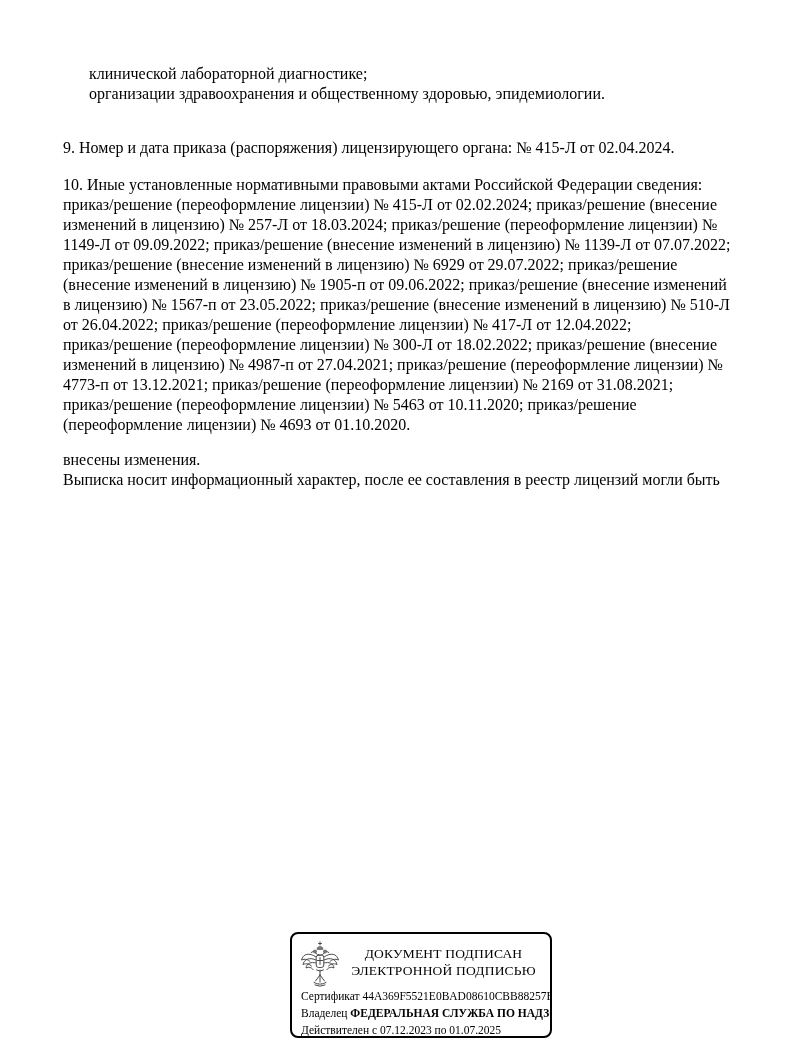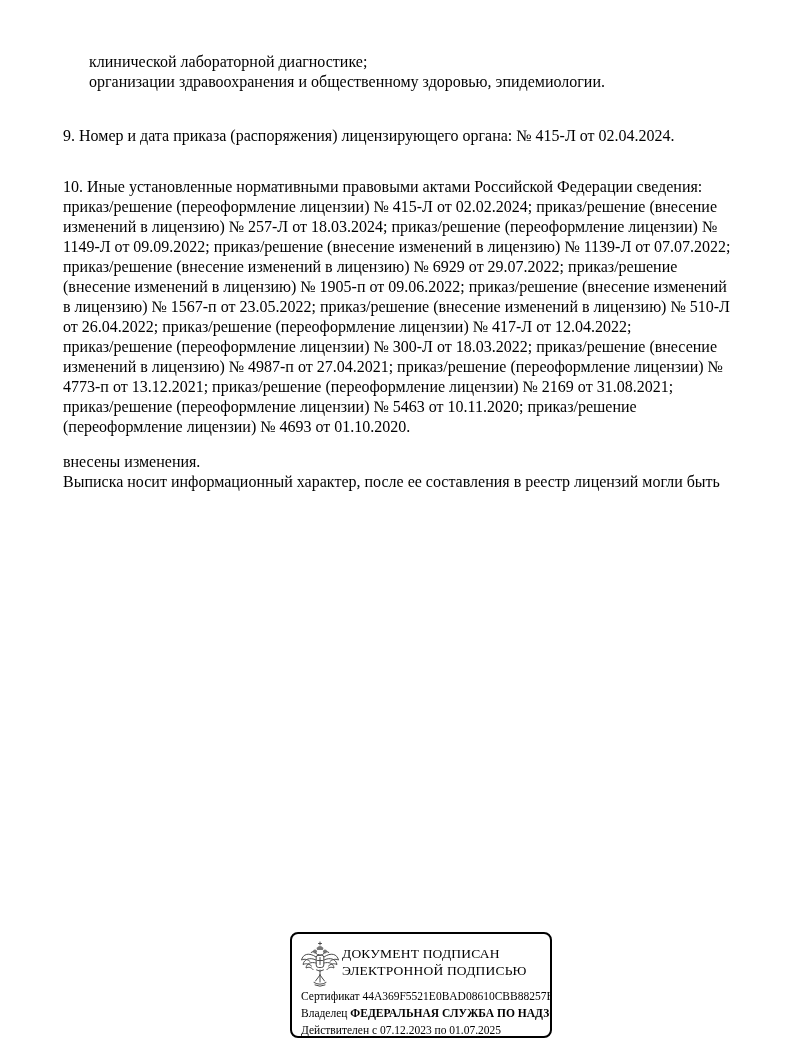--- a/index.html
+++ b/index.html
@@ -6,47 +6,48 @@
   body {
     width:791px; height:1053px;
     background:#ffffff;
     position:relative;
     overflow:hidden;
     font-family:"Liberation Serif","DejaVu Serif",serif;
     color:#000;
   }
   .doc {
     position:absolute;
-    left:63px; top:52px;
+    left:63px; top:64px;
     width:690px;
     font-size:16px;
     line-height:20px;
   }
   .line { white-space:nowrap; }
   .indented { padding-left:26px; }
   .para-9  { margin-top:34px; }
-  .para-10 { margin-top:31px; }
+  .para-10 { margin-top:17px; }
   .note    { margin-top:15px; }
 
   
   .stamp {
     position:absolute;
     left:290px; top:932px;
     width:258px; height:102px;
     border:2px solid #000;
     border-radius:8px;
     background:#fff;
     overflow:hidden;
   }
   .stamp-emblem {
     position:absolute; left:8px; top:7px;
     width:40px; height:46px;
   }
   .stamp-title {
     position:absolute; left:50px; right:5px; top:11px;
+    text-align:center;
     font-size:13.5px;
     line-height:17px;
     letter-spacing:0.2px;
   }
   .stamp-info {
     position:absolute; left:9px; right:0; top:54px;
     font-size:11.5px;
     line-height:17px;
     white-space:nowrap;
     overflow:hidden;
@@ -69,21 +70,21 @@
 
   <div class="para-10">
       <div class="line">10. Иные установленные нормативными правовыми актами Российской Федерации сведения:</div>
       <div class="line">приказ/решение (переоформление лицензии) № 415-Л от 02.02.2024; приказ/решение (внесение</div>
       <div class="line">изменений в лицензию) № 257-Л от 18.03.2024; приказ/решение (переоформление лицензии) №</div>
       <div class="line">1149-Л от 09.09.2022; приказ/решение (внесение изменений в лицензию) № 1139-Л от 07.07.2022;</div>
       <div class="line">приказ/решение (внесение изменений в лицензию) № 6929 от 29.07.2022; приказ/решение</div>
       <div class="line">(внесение изменений в лицензию) № 1905-п от 09.06.2022; приказ/решение (внесение изменений</div>
       <div class="line">в лицензию) № 1567-п от 23.05.2022; приказ/решение (внесение изменений в лицензию) № 510-Л</div>
       <div class="line">от 26.04.2022; приказ/решение (переоформление лицензии) № 417-Л от 12.04.2022;</div>
-      <div class="line">приказ/решение (переоформление лицензии) № 300-Л от 18.03.2022; приказ/решение (внесение</div>
+      <div class="line">приказ/решение (переоформление лицензии) № 300-Л от 18.02.2022; приказ/решение (внесение</div>
       <div class="line">изменений в лицензию) № 4987-п от 27.04.2021; приказ/решение (переоформление лицензии) №</div>
       <div class="line">4773-п от 13.12.2021; приказ/решение (переоформление лицензии) № 2169 от 31.08.2021;</div>
       <div class="line">приказ/решение (переоформление лицензии) № 5463 от 10.11.2020; приказ/решение</div>
       <div class="line">(переоформление лицензии) № 4693 от 01.10.2020.</div>
     </div>
 
   <div class="note">
       <div class="line">внесены изменения.</div>
       <div class="line">Выписка носит информационный характер, после ее составления в реестр лицензий могли быть</div>
     </div>

